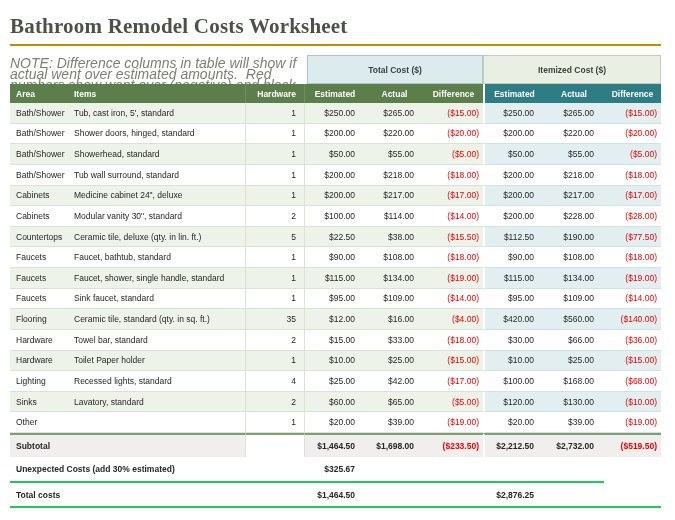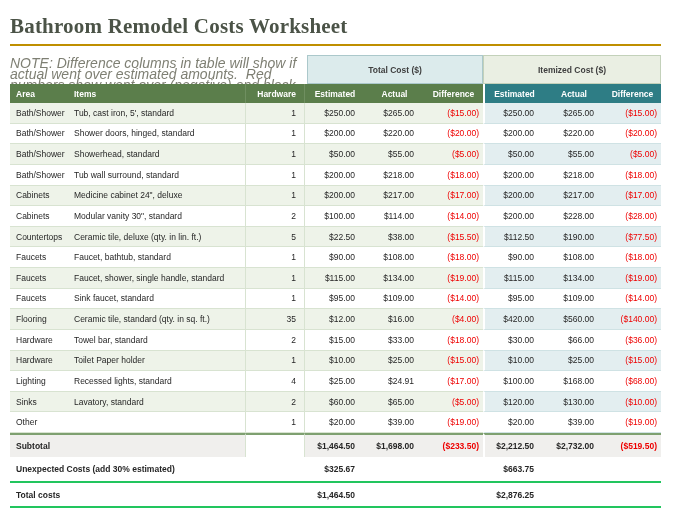--- a/index.html
+++ b/index.html
@@ -232,21 +232,21 @@
       <div class="cell dr c4 sg">$10.00</div>
       <div class="cell dr c5 sg">$25.00</div>
       <div class="cell dr c6 sg neg">($15.00)</div>
       <div class="cell dr c7 st">$10.00</div>
       <div class="cell dr c8 st">$25.00</div>
       <div class="cell dr c9 st neg">($15.00)</div>
       <div class="cell dr c1">Lighting</div>
       <div class="cell dr c2">Recessed lights, standard</div>
       <div class="cell dr c3">4</div>
       <div class="cell dr c4">$25.00</div>
-      <div class="cell dr c5">$24.91</div>
+      <div class="cell dr c5">$42.00</div>
       <div class="cell dr c6 neg">($17.00)</div>
       <div class="cell dr c7">$100.00</div>
       <div class="cell dr c8">$168.00</div>
       <div class="cell dr c9 neg">($68.00)</div>
       <div class="cell dr c1 sg">Sinks</div>
       <div class="cell dr c2 sg">Lavatory, standard</div>
       <div class="cell dr c3 sg">2</div>
       <div class="cell dr c4 sg">$60.00</div>
       <div class="cell dr c5 sg">$65.00</div>
       <div class="cell dr c6 sg neg">($5.00)</div>
@@ -268,21 +268,20 @@
     <div class="cell sub c5">$1,698.00</div>
     <div class="cell sub c6 neg">($233.50)</div>
     <div class="cell sub c7">$2,212.50</div>
     <div class="cell sub c8">$2,732.00</div>
     <div class="cell sub c9 neg">($519.50)</div>
 
     <div class="cell ft c1 span3">Unexpected Costs (add 30% estimated)</div>
     <div class="cell ft c4">$325.67</div>
     <div class="cell ft c5"></div>
     <div class="cell ft c6"></div>
-    <div class="cell ft c7 nobl">$663.75</div>
     <div class="cell ft c8"></div>
     <div class="cell ft c9"></div>
 
     <div class="cell ft c1 span3">Total costs</div>
     <div class="cell ft c4">$1,464.50</div>
     <div class="cell ft c5"></div>
     <div class="cell ft c6"></div>
     <div class="cell ft c7 nobl">$2,876.25</div>
     <div class="cell ft c8"></div>
     <div class="cell ft c9"></div>

